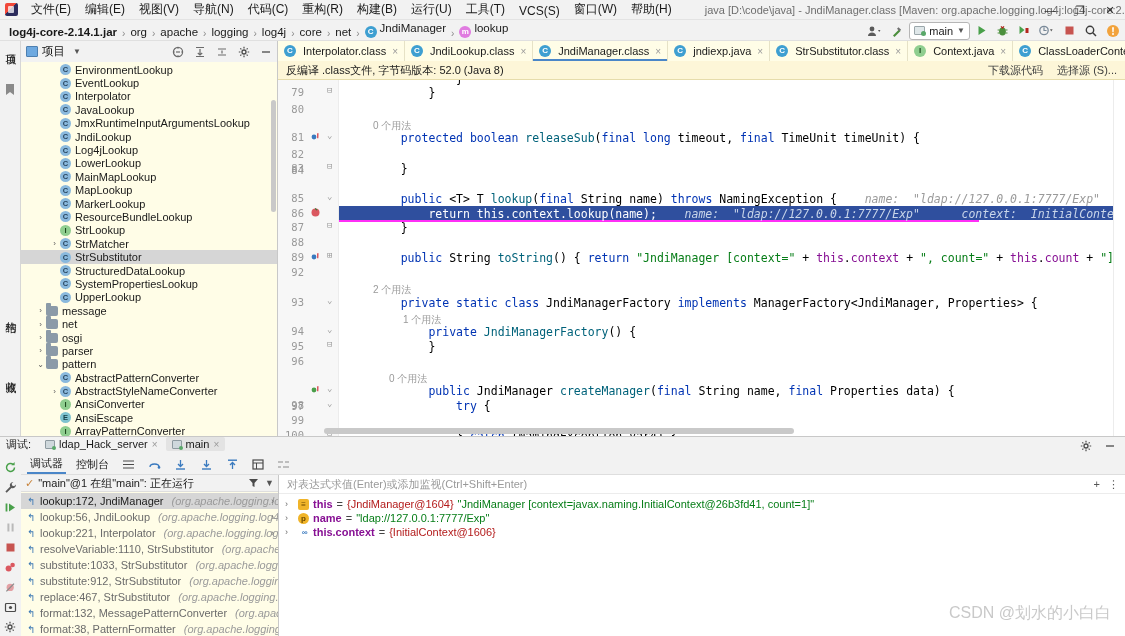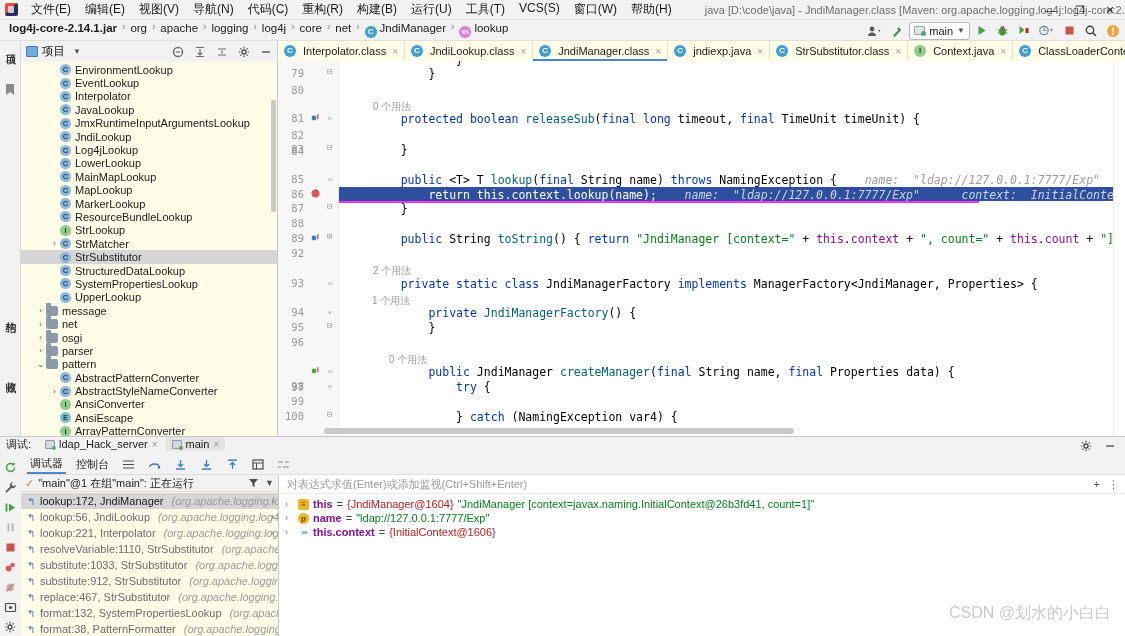--- a/index.html
+++ b/index.html
@@ -6,21 +6,21 @@
   html, body { margin:0; padding:0; }
   body {
     width:1125px; height:636px;
     font-family:"Liberation Sans", sans-serif;
     font-size:11px;
     color:#1a1a1a;
     background:#f2f2f2;
     overflow:hidden;
     position:relative;
   }
-  .row { display:flex; align-items:flex-start; }
+  .row { display:flex; align-items:flex-end; }
 
   
   #titlebar {
     height:20px; background:#f2f2f2; display:flex; align-items:center;
     border-bottom:1px solid #e3e3e3; position:relative;
   }
   #app-logo {
     width:13px; height:13px; margin:0 6px 0 5px; border-radius:2px;
     background:linear-gradient(135deg,#f1483a 0%,#f1483a 45%,#2b2b5c 45%,#2b2b5c 100%);
     position:relative; flex:none;
@@ -514,20 +514,27 @@
             <span>Context.java</span>
             <span class="x">×</span>
           </div>
           <div class="etab">
             <span class="cls-ico">C</span>
             <span>ClassLoaderContextSelector.class</span>
           </div>
         </div>
 
     </div>
+    <div id="decomp-bar">
+      <span>反编译 .class文件, 字节码版本: 52.0 (Java 8)</span>
+      <span id="decomp-right">
+        <span>下载源代码</span>
+        <span>选择源 (S)...</span>
+      </span>
+    </div>
     <div id="code-wrap">
       <div id="gutter">
           <div class="ln" style="top: 6px;">79</div>
           <div class="ln" style="top: 23px;">80</div>
           <div class="ln" style="top: 51px;">81</div>
           <div class="gmark" style="top: 52px;">
             <svg width="9" height="9" viewBox="0 0 9 9">
               <circle cx="3" cy="5" r="2.4" fill="#3a7abf"></circle>
               <path d="M6 1.2l1.6 0-.2 5-1.4 0z" fill="#db5860"></path>
             </svg>
@@ -593,21 +600,21 @@
           <div class="cline" style="top: 112px; left: 34px;"><span class="kw">    public </span><span class="pl">&lt;T&gt; T </span><span class="mth">lookup</span><span class="pl">(</span><span class="kw">final </span><span class="pl">String name) </span><span class="kw">throws </span><span class="pl">NamingException {</span><span class="inlay">    name:  "ldap://127.0.0.1:7777/Exp"</span></div>
           <div id="exec-line" style="top: 126px;"></div>
           <div id="exec-underline" style="top: 140px; left: 0px; width: 640px;"></div>
           <div class="cline" style="top: 127px; left: 34px;"><span class="pl" style="color: rgb(255, 255, 255);">        return this.context.lookup(name);</span><span class="inlay-w">    name:  "ldap://127.0.0.1:7777/Exp"      context:  InitialContext@1606</span></div>
           <div class="cline" style="top: 141px; left: 34px;"><span class="pl">    }</span></div>
           <div class="cline" style="top: 156px; left: 34px;"></div>
           <div class="cline" style="top: 171px; left: 34px;"><span class="kw">    public </span><span class="pl">String </span><span class="mth">toString</span><span class="pl">() { </span><span class="kw">return </span><span class="str">"JndiManager [context="</span><span class="pl"> + </span><span class="fld">this</span><span class="pl">.</span><span class="fld">context</span><span class="pl"> + </span><span class="str">", count="</span><span class="pl"> + </span><span class="fld">this</span><span class="pl">.</span><span class="fld">count</span><span class="pl"> + </span><span class="str">"]"</span><span class="pl">; }</span></div>
           <div class="cline" style="top: 186px; left: 34px;"></div>
           <div class="cline usage" style="top: 203px; left: 34px;">2 个用法</div>
           <div class="cline" style="top: 216px; left: 34px;"><span class="kw">    private static class </span><span class="pl">JndiManagerFactory </span><span class="kw">implements </span><span class="pl">ManagerFactory&lt;JndiManager, Properties&gt; {</span></div>
-          <div class="cline usage" style="top: 233px; left: 33px;">1 个用法</div>
+          <div class="cline usage" style="top: 233px; left: 64px;">1 个用法</div>
           <div class="cline" style="top: 245px; left: 34px;"><span class="kw">        private </span><span class="mth">JndiManagerFactory</span><span class="pl">() {</span></div>
           <div class="cline" style="top: 260px; left: 34px;"><span class="pl">        }</span></div>
           <div class="cline" style="top: 275px; left: 34px;"></div>
           <div class="cline usage" style="top: 292px; left: 50px;">0 个用法</div>
           <div class="cline" style="top: 304px; left: 34px;"><span class="kw">        public </span><span class="pl">JndiManager </span><span class="mth">createManager</span><span class="pl">(</span><span class="kw">final </span><span class="pl">String name, </span><span class="kw">final </span><span class="pl">Properties data) {</span></div>
           <div class="cline" style="top: 319px; left: 34px;"><span class="pl">            </span><span class="kw">try</span><span class="pl"> {</span></div>
           <div class="cline" style="top: 349px; left: 34px;"><span class="pl">            } </span><span class="kw">catch </span><span class="pl">(NamingException var4) {</span></div>
         </div>
       <div id="code-right-strip"></div>
       <div id="code-hscroll" style="left: 46px; width: 470px; bottom: 2px;"></div>
@@ -792,21 +799,21 @@
                 <span style="color: rgb(107, 107, 107);">substitute:912, StrSubstitutor</span>
                 <span class="fpkg" style="margin-left: 4px;">(org.apache.logging.log4j.core.</span>
               </div>
               <div class="frame">
                 <span class="fico">↰</span>
                 <span style="color: rgb(107, 107, 107);">replace:467, StrSubstitutor</span>
                 <span class="fpkg" style="margin-left: 4px;">(org.apache.logging.log4j.core.lo</span>
               </div>
               <div class="frame">
                 <span class="fico">↰</span>
-                <span style="color: rgb(107, 107, 107);">format:132, SystemPropertiesLookup</span>
+                <span style="color: rgb(107, 107, 107);">format:132, MessagePatternConverter</span>
                 <span class="fpkg" style="margin-left: 4px;">(org.apache.logging.l</span>
               </div>
               <div class="frame">
                 <span class="fico">↰</span>
                 <span style="color: rgb(107, 107, 107);">format:38, PatternFormatter</span>
                 <span class="fpkg" style="margin-left: 4px;">(org.apache.logging.log4j.core.p</span>
               </div>
             </div>
         </div>
         <div id="vars-pane">

